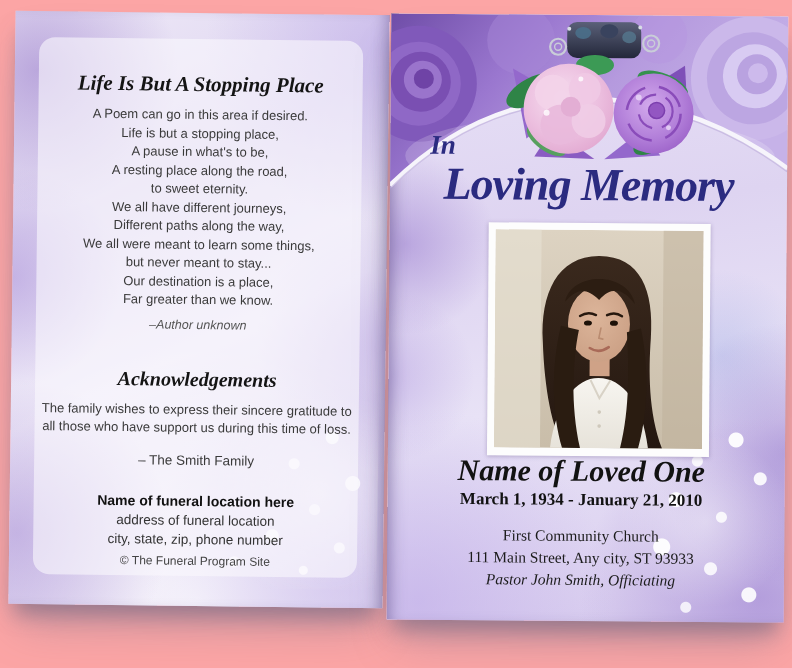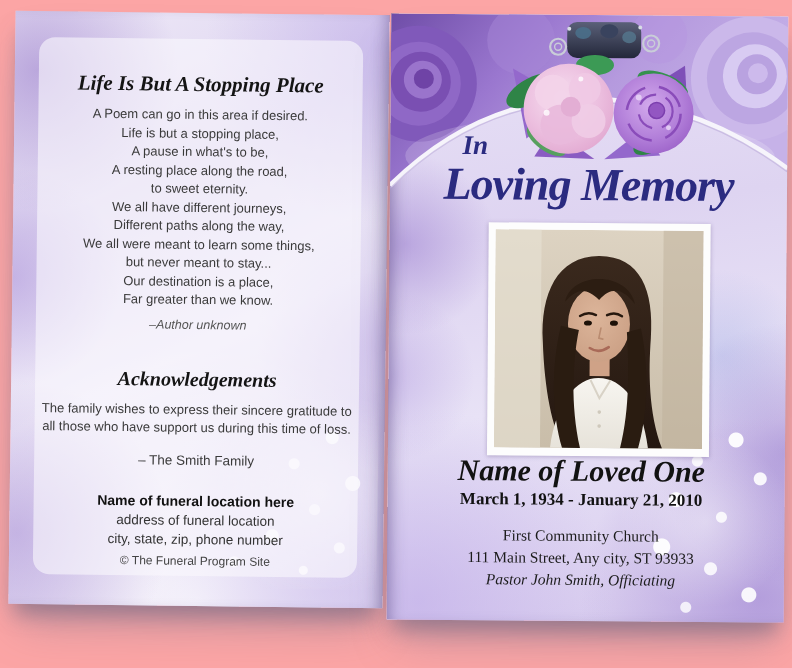--- a/index.html
+++ b/index.html
@@ -58,21 +58,21 @@
       radial-gradient(circle at 88% 44%, rgba(255,255,255,.9) 0 7px, rgba(255,255,255,0) 8px),
       radial-gradient(circle at 70% 58%, rgba(255,255,255,.8) 0 5px, rgba(255,255,255,0) 6px),
       radial-gradient(circle at 50% 72%, rgba(255,255,255,.9) 0 6px, rgba(255,255,255,0) 7px),
       radial-gradient(circle at 82% 78%, rgba(255,255,255,.85) 0 5px, rgba(255,255,255,0) 6px),
       radial-gradient(circle at 32% 86%, rgba(255,255,255,.8) 0 5px, rgba(255,255,255,0) 6px),
       radial-gradient(circle at 65% 90%, rgba(255,255,255,.9) 0 4px, rgba(255,255,255,0) 5px),
       radial-gradient(circle at 72% 50%, rgba(255,255,255,.45) 0, rgba(255,255,255,0) 62%);}
   
   .band-svg{position:absolute;left:0;top:0;width:397px;height:175px;z-index:1;}
   .bouquet-svg{position:absolute;left:70px;top:2px;width:258px;height:150px;z-index:4;}
-  .title-in{position:absolute;left:40px;top:116px;width:90px;text-align:center;z-index:3;
+  .title-in{position:absolute;left:40px;top:116px;width:90px;text-align:left;z-index:3;
             font:italic 700 27px/30px "Liberation Serif",serif;color:#2b2b80;}
   .title-main{position:absolute;left:0;right:0;top:144px;text-align:center;z-index:3;
               font:italic 700 46px/52px "Liberation Serif",serif;color:#2b2b80;letter-spacing:-1px;}
   .photo-frame{position:absolute;left:99px;top:208px;width:208px;height:218px;z-index:3;
                background:#fdfdfd;padding:7px 7px 8px;
                box-shadow:0 1px 4px rgba(80,60,120,.35);}
   .photo-frame svg{display:block;}
   .memorial{position:absolute;left:0;right:10px;top:438px;text-align:center;z-index:3;}
   .deceased-name{font:italic 700 30px/36px "Liberation Serif",serif;color:#121212;}
   .life-dates{font:700 17px/22px "Liberation Serif",serif;color:#121212;}

